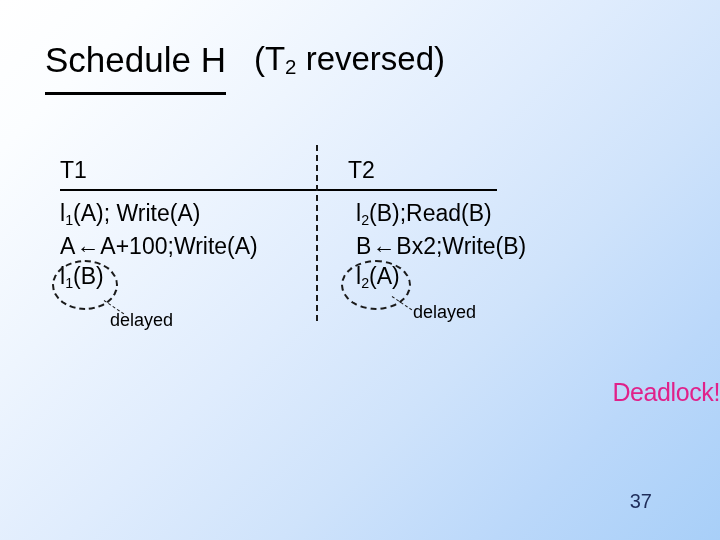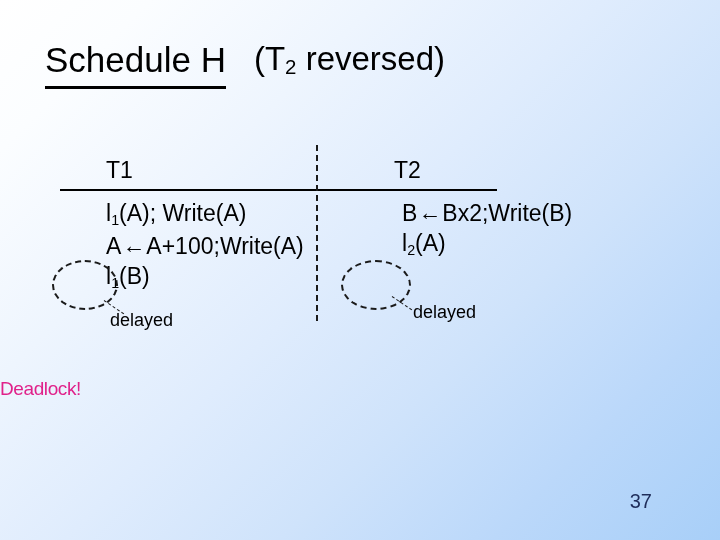--- a/index.html
+++ b/index.html
@@ -33,21 +33,21 @@
     left: 45px;
     top: 42px;
     white-space: nowrap;
   }
   .title-main {
     display: inline-block;
     font-size: 35px;
     color: #000000;
     letter-spacing: 0px;
     border-bottom: 3px solid #000000;
-    padding-bottom: 7px;
+    padding-bottom: 13px;
     line-height: 1.05;
   }
   .title-sub {
     display: inline-block;
     font-size: 33px;
     color: #000000;
     margin-left: 28px;
     line-height: 1.05;
     vertical-align: top;
   }
@@ -75,21 +75,20 @@
     height: 176px;
     border-left: 2px dashed #1a1a1a;
   }
 
   .col {
     position: absolute;
     font-size: 23px;
     color: #000000;
     white-space: nowrap;
     line-height: 30px;
-    margin-left: 46px;
   }
   #col-t1 { left: 60px;  top: 155px; }
   #col-t2 { left: 348px; top: 155px; }
 
   .col-head { margin-bottom: 13px; }
   .row { margin: 0; }
 
   #col-t2 .row { padding-left: 8px; }
 
   .arrow {
@@ -126,22 +125,22 @@
   }
   #delayed-t1 { left: 110px; top: 310px; }
   #delayed-t2 { left: 413px; top: 302px; }
 
   
   #deadlock {
     position: absolute;
     left: 0;
     top: 378px;
     width: 720px;
-    text-align: left;
-    font-size: 19px;
+    text-align: right;
+    font-size: 25px;
     color: #e0218a;
     letter-spacing: -0.4px;
   }
 
   
   #page-number {
     position: absolute;
     right: 68px;
     bottom: 27px;
     font-size: 20px;
@@ -162,20 +161,21 @@
 
   <div class="col" id="col-t1">
     <div class="col-head">T1</div>
     <div class="row"><span>l</span><span class="sub">1</span><span>(A); Write(A)</span></div>
     <div class="row"><span>A</span><span class="arrow">←</span><span>A+100;Write(A)</span></div>
     <div class="row"><span>l</span><span class="sub">1</span><span>(B)</span></div>
   </div>
 
   <div class="col" id="col-t2">
     <div class="col-head">T2</div>
+    <div class="row"><span>l</span><span class="sub">2</span><span>(B);Read(B)</span></div>
     <div class="row"><span>B</span><span class="arrow">←</span><span>Bx2;Write(B)</span></div>
     <div class="row"><span>l</span><span class="sub">2</span><span>(A)</span></div>
   </div>
 
   <div class="ellipse" id="ellipse-t1"></div>
   <div class="ellipse" id="ellipse-t2"></div>
 
   <div class="leader" id="leader-t1"></div>
   <div class="leader" id="leader-t2"></div>
 

